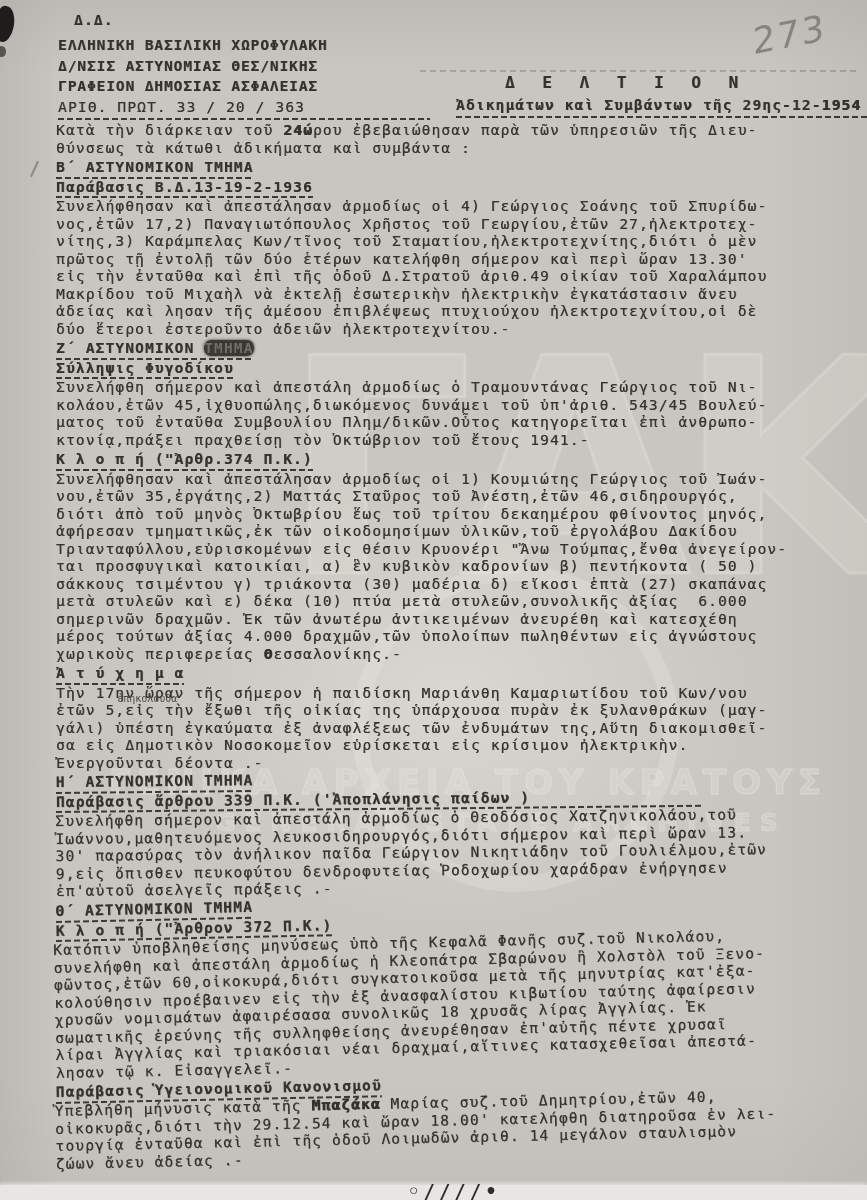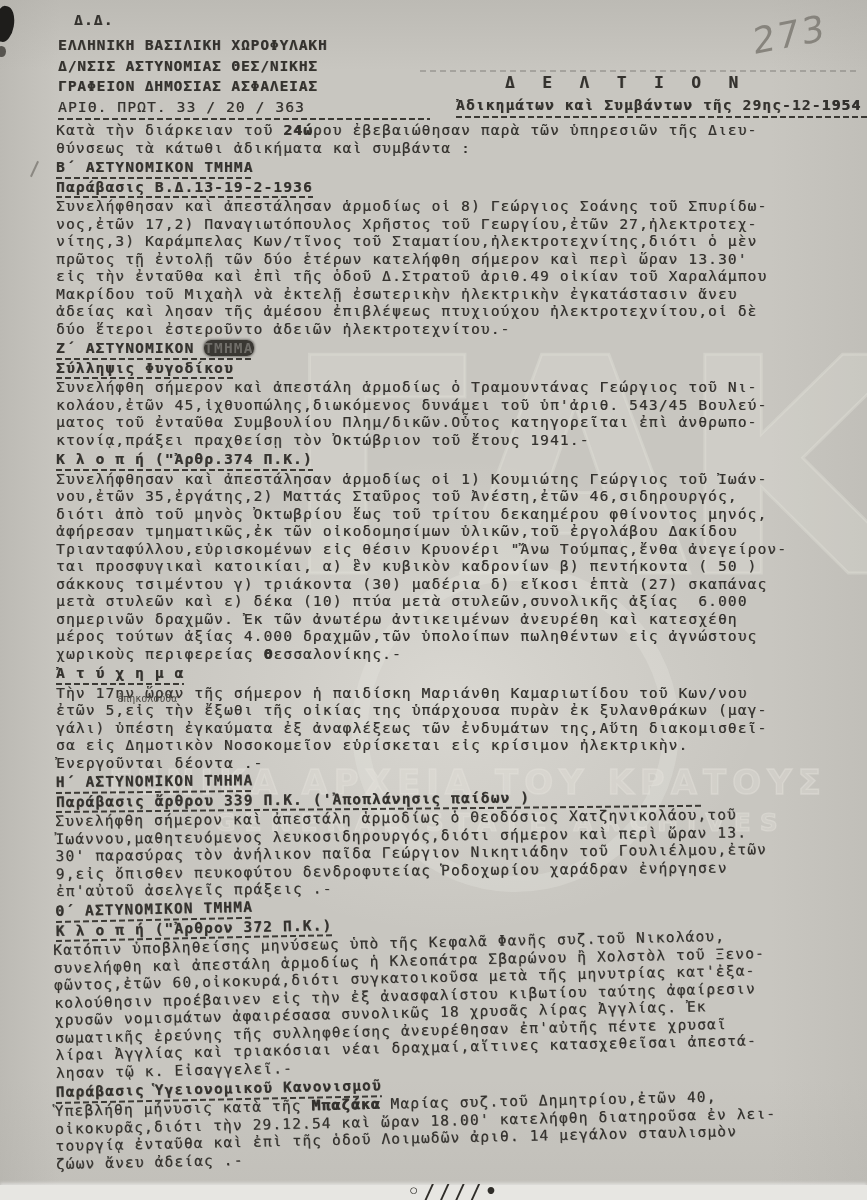--- a/index.html
+++ b/index.html
@@ -94,21 +94,21 @@
   <main class="doc-body">
       <div class="block b-p">
         <div class="line">Κατὰ τὴν διάρκειαν τοῦ <b>24ώ</b>ρου ἐβεβαιώθησαν παρὰ τῶν ὑπηρεσιῶν τῆς Διευ-</div>
         <div class="line">θύνσεως τὰ κάτωθι ἀδικήματα καὶ συμβάντα :</div>
       </div>
       <div class="block b-h">
         <div class="line hrow"><span class="hline">Β΄ ΑΣΤΥΝΟΜΙΚΟΝ ΤΜΗΜΑ</span></div>
         <div class="line hrow"><span class="hline">Παράβασις Β.Δ.13-19-2-1936</span></div>
       </div>
       <div class="block b-p">
-        <div class="line">Συνελήφθησαν καὶ ἀπεστάλησαν ἁρμοδίως οἱ 8) Γεώργιος Σοάνης τοῦ Σπυρίδω-</div>
+        <div class="line">Συνελήφθησαν καὶ ἀπεστάλησαν ἁρμοδίως οἱ 4) Γεώργιος Σοάνης τοῦ Σπυρίδω-</div>
         <div class="line">νος,ἐτῶν 17,2) Παναγιωτόπουλος Χρῆστος τοῦ Γεωργίου,ἐτῶν 27,ἠλεκτροτεχ-</div>
         <div class="line">νίτης,3) Καράμπελας Κων/τῖνος τοῦ Σταματίου,ἠλεκτροτεχνίτης,διότι ὁ μὲν</div>
         <div class="line">πρῶτος τῇ ἐντολῇ τῶν δύο ἑτέρων κατελήφθη σήμερον καὶ περὶ ὥραν 13.30'</div>
         <div class="line">εἰς τὴν ἐνταῦθα καὶ ἐπὶ τῆς ὁδοῦ Δ.Στρατοῦ ἀριθ.49 οἰκίαν τοῦ Χαραλάμπου</div>
         <div class="line">Μακρίδου τοῦ Μιχαὴλ νὰ ἐκτελῇ ἐσωτερικὴν ἠλεκτρικὴν ἐγκατάστασιν ἄνευ</div>
         <div class="line">ἀδείας καὶ λησαν τῆς ἀμέσου ἐπιβλέψεως πτυχιούχου ἠλεκτροτεχνίτου,οἱ δὲ</div>
         <div class="line">δύο ἕτεροι ἐστεροῦντο ἀδειῶν ἠλεκτροτεχνίτου.-</div>
       </div>
       <div class="block b-h">
         <div class="line hrow"><span class="hline">Ζ΄ ΑΣΤΥΝΟΜΙΚΟΝ <span class="smudge">ΤΜΗΜΑ</span></span></div>

